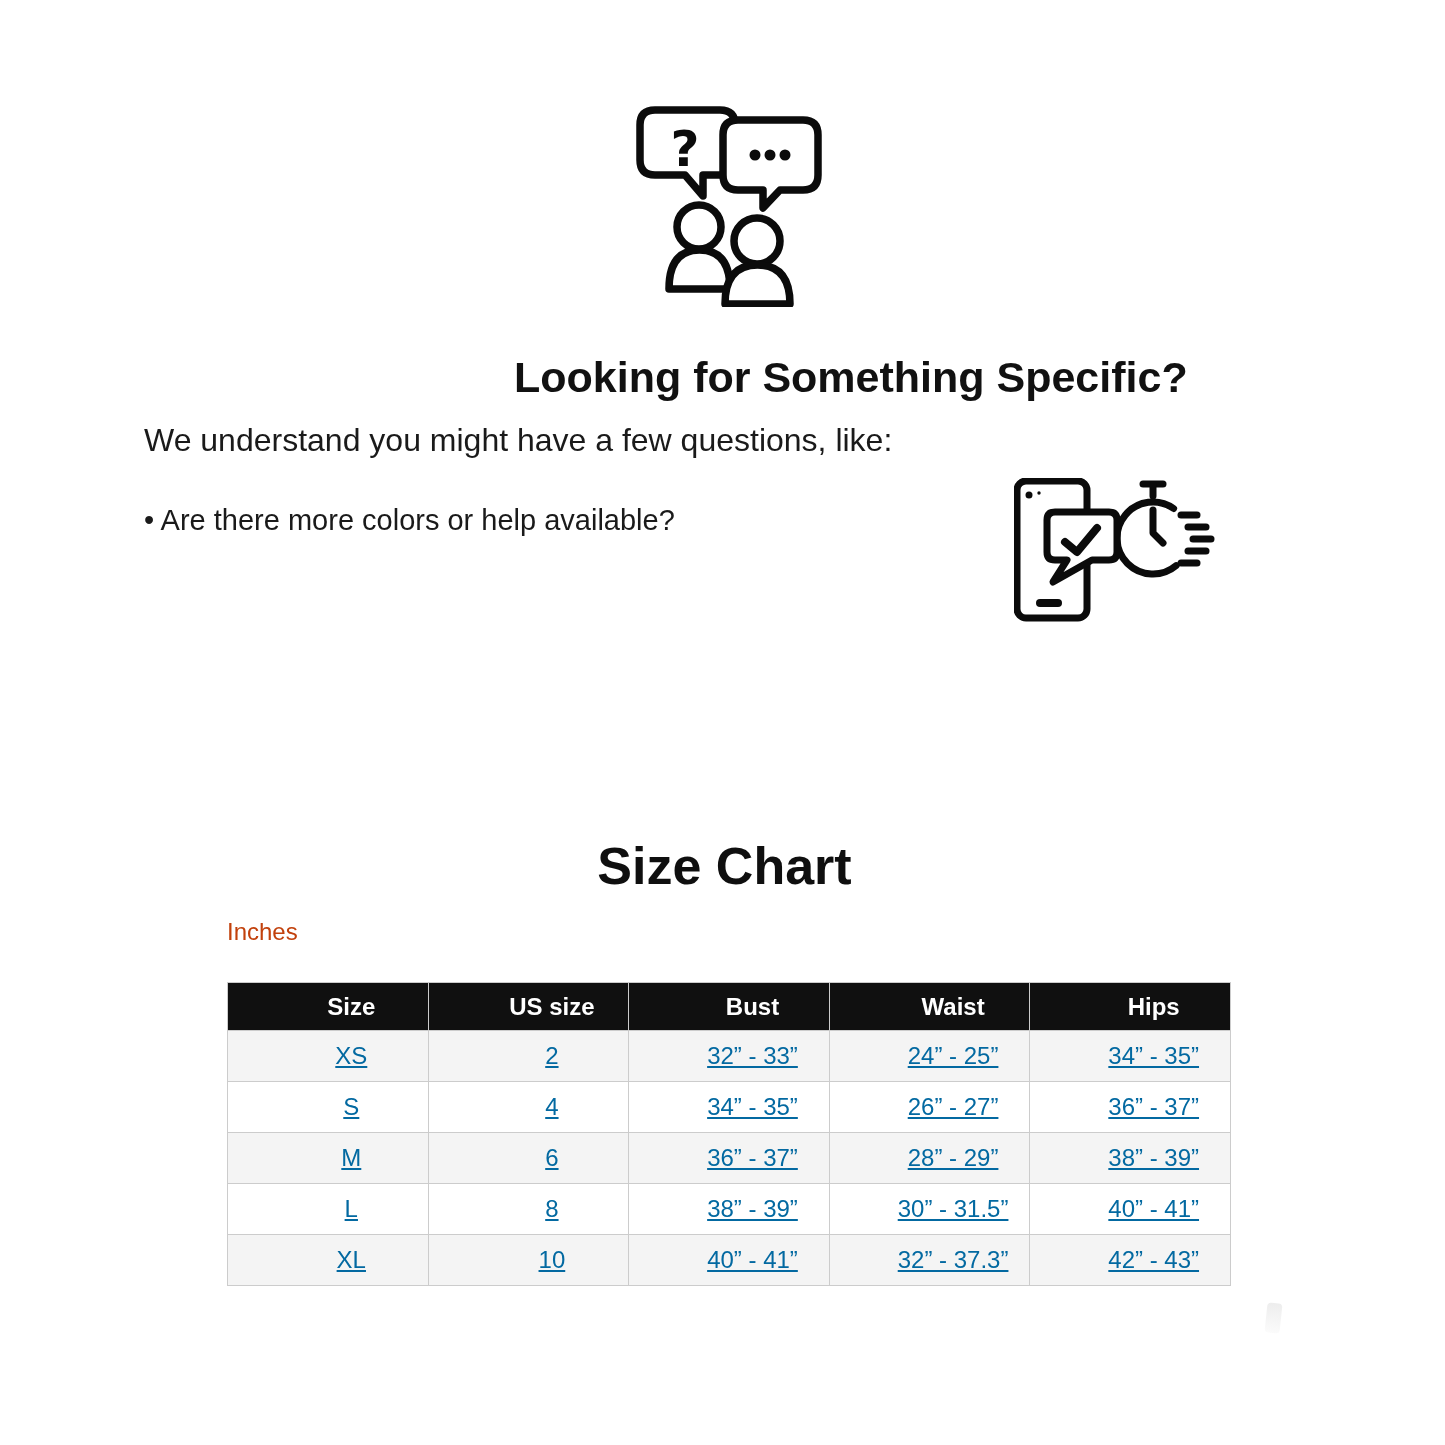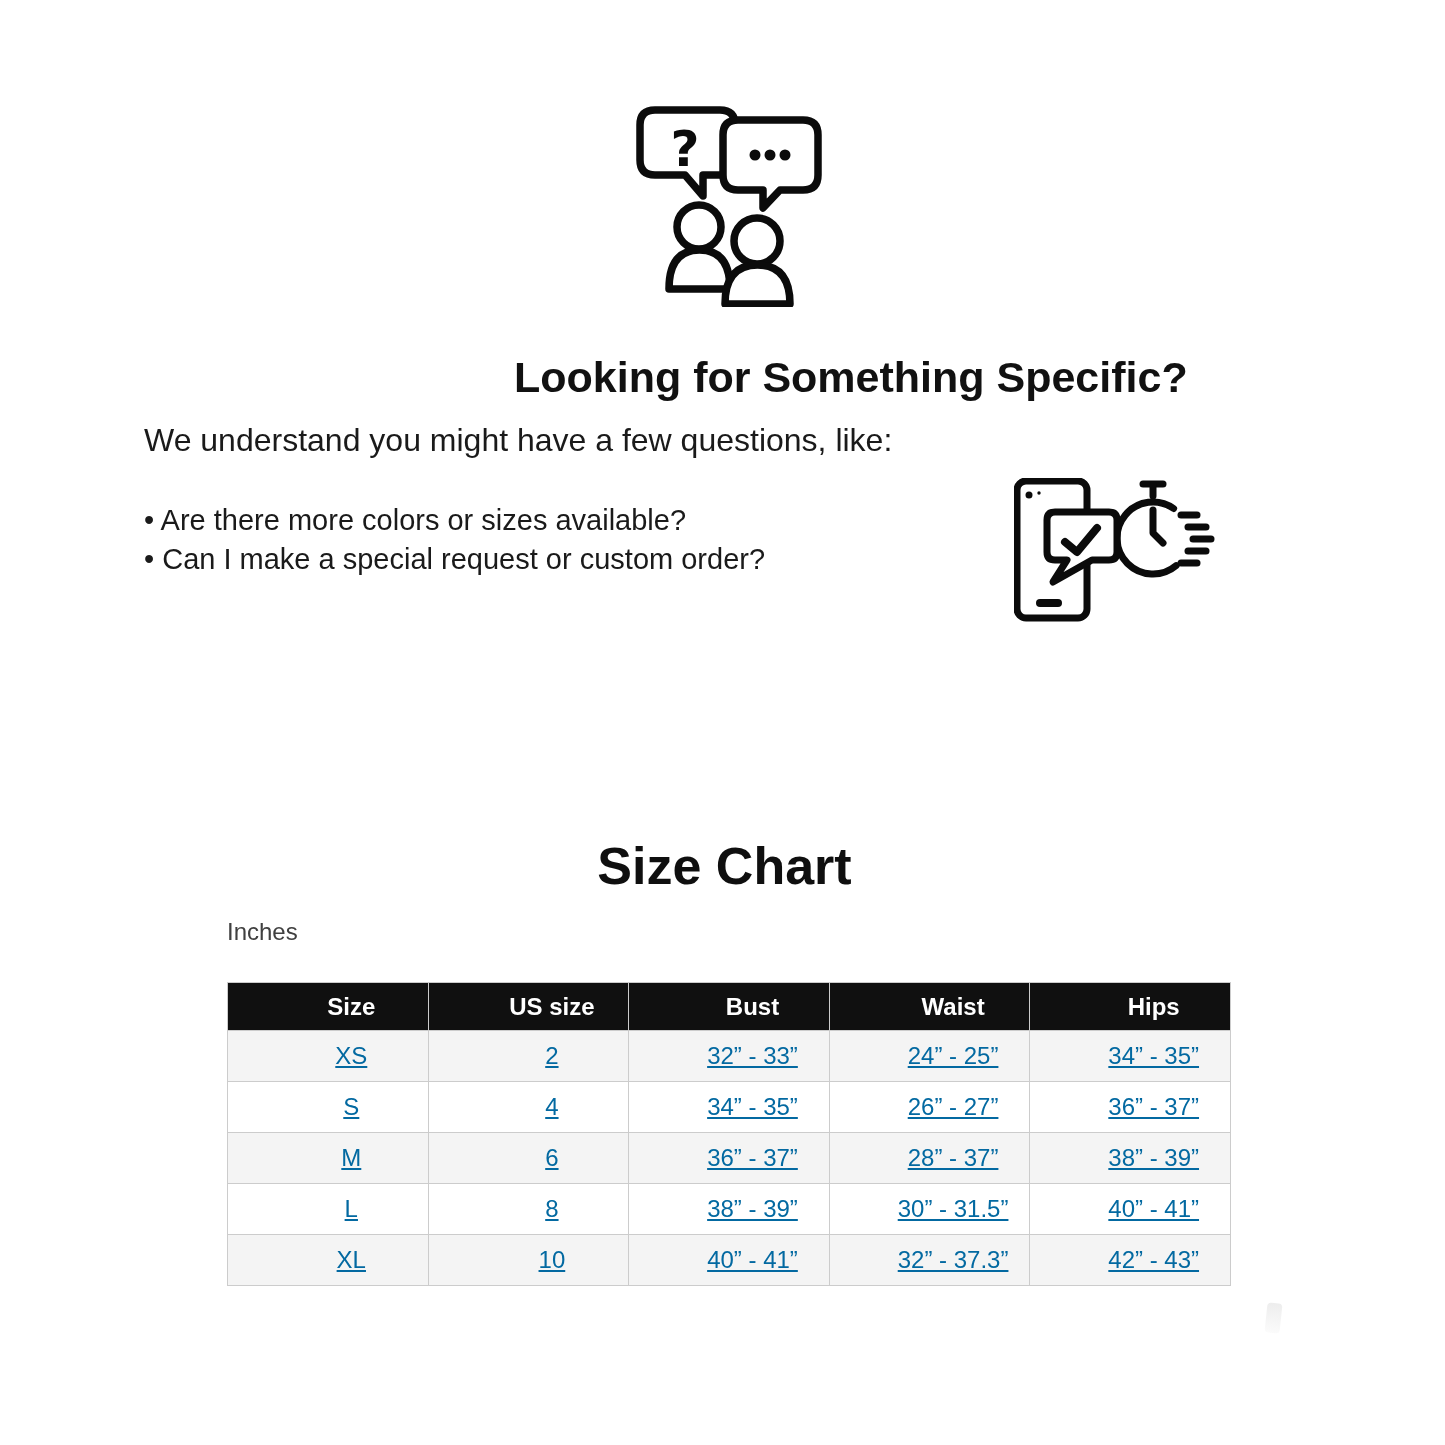--- a/index.html
+++ b/index.html
@@ -34,21 +34,21 @@
     font-size:29px; line-height:38.6px;
   }
   .size-chart-title {
     left:2px; top:840px; width:1445px;
     text-align:center;
     font-size:52px; font-weight:700; color:#0f0f0f;
     line-height:1;
   }
   .unit-label {
     left:227px; top:920px;
-    font-size:24px; color:#404040; line-height:1;
+    font-size:24px; color:#c2410c; line-height:1;
   }
 
   .chart-table-wrap { left:227px; top:982px; }
   table.size-table {
     border-collapse:collapse;
     width:1004px;
     table-layout:fixed;
   }
   table.size-table th, table.size-table td {
     border:1px solid #cccccc;
@@ -100,22 +100,21 @@
 
     <circle class="shape" stroke-width="7.5" cx="123" cy="139" r="23"></circle>
     <path class="shape" stroke-width="7.5" d="M 91 202 Q 91 163 123.5 163 Q 156 163 156 202 Z"></path>
   </svg>
 
   <div class="abs page-title">Looking for Something Specific?</div>
 
   <div class="abs intro">We understand you might have a few questions, like:</div>
 
   <div class="abs bullets">
-    <div>• Are there more colors or sizes available?</div>
-    <div>• Can I make a special request or custom order?</div>
+    <div>• Are there more colors or help available?</div>
   </div>
 
   <svg class="abs reply-icon" width="202" height="146" viewBox="0 0 202 146" aria-hidden="true">
 
     <rect class="shape" stroke-width="7" x="3" y="3" width="70" height="137" rx="9"></rect>
     <circle cx="15" cy="17" r="3.5" fill="#0b0b0b"></circle>
     <circle cx="25" cy="15" r="1.7" fill="#0b0b0b"></circle>
     <path class="ln" stroke-width="8" d="M 26 125 H 44"></path>
 
     <path class="ln" stroke-width="7" d="M 129 6 H 149"></path>
@@ -161,21 +160,21 @@
           <td>S</td>
           <td>4</td>
           <td>34” - 35”</td>
           <td>26” - 27”</td>
           <td>36” - 37”</td>
         </tr>
         <tr class="alt">
           <td>M</td>
           <td>6</td>
           <td>36” - 37”</td>
-          <td>28” - 37”</td>
+          <td>28” - 29”</td>
           <td>38” - 39”</td>
         </tr>
         <tr>
           <td>L</td>
           <td>8</td>
           <td>38” - 39”</td>
           <td>30” - 31.5”</td>
           <td>40” - 41”</td>
         </tr>
         <tr class="alt">

